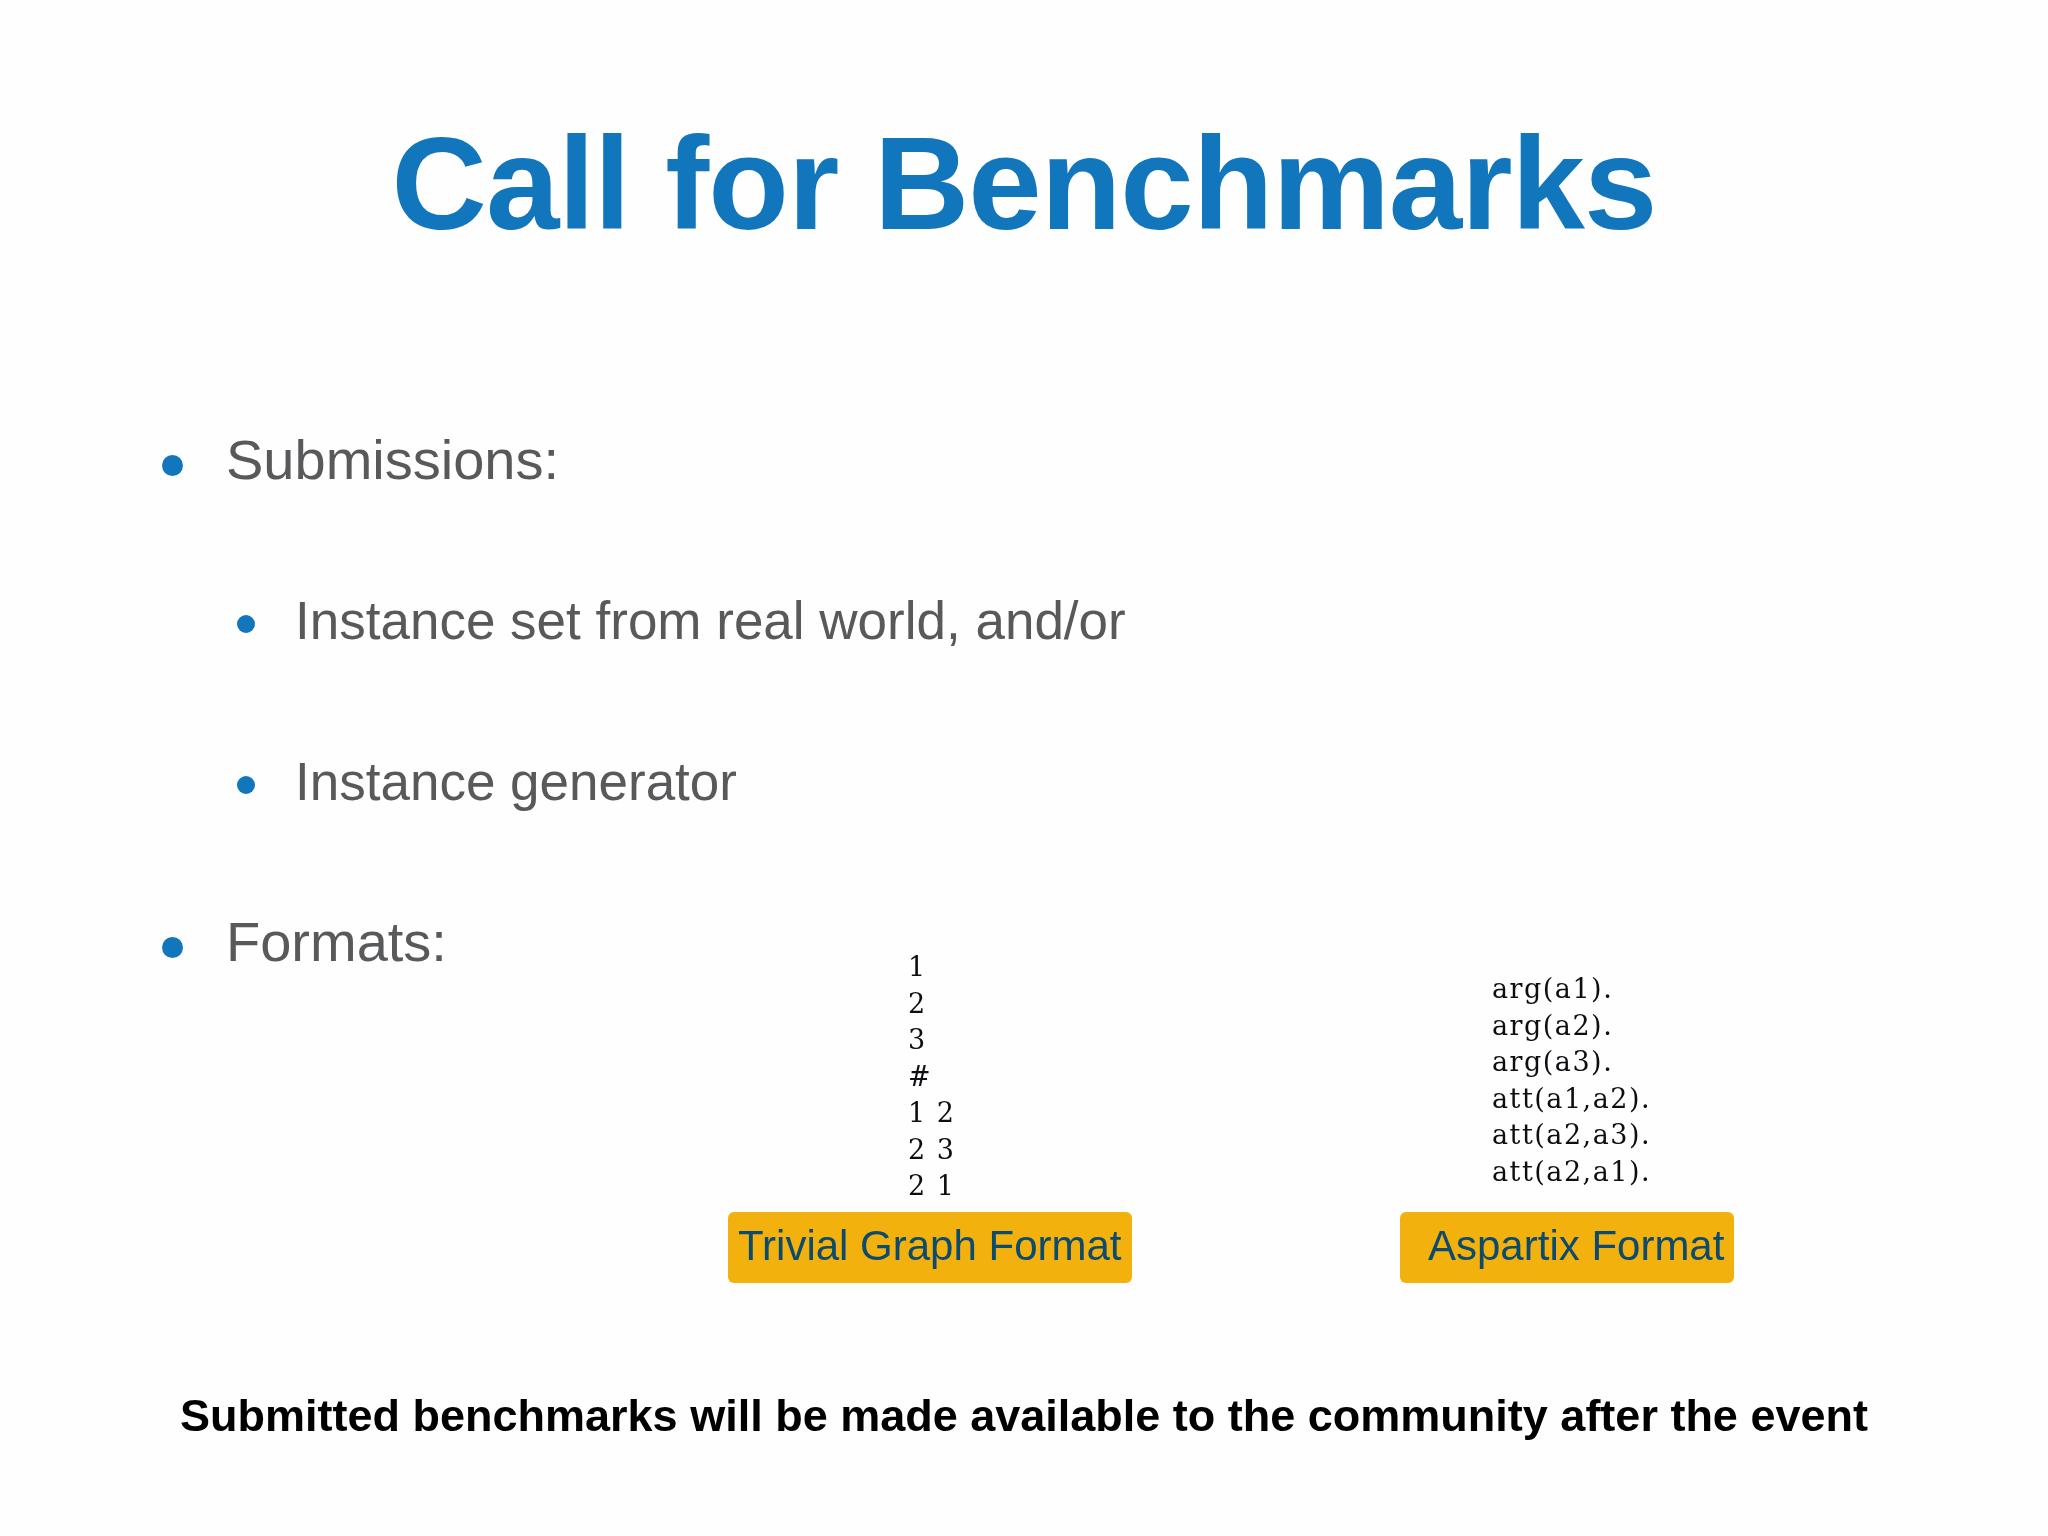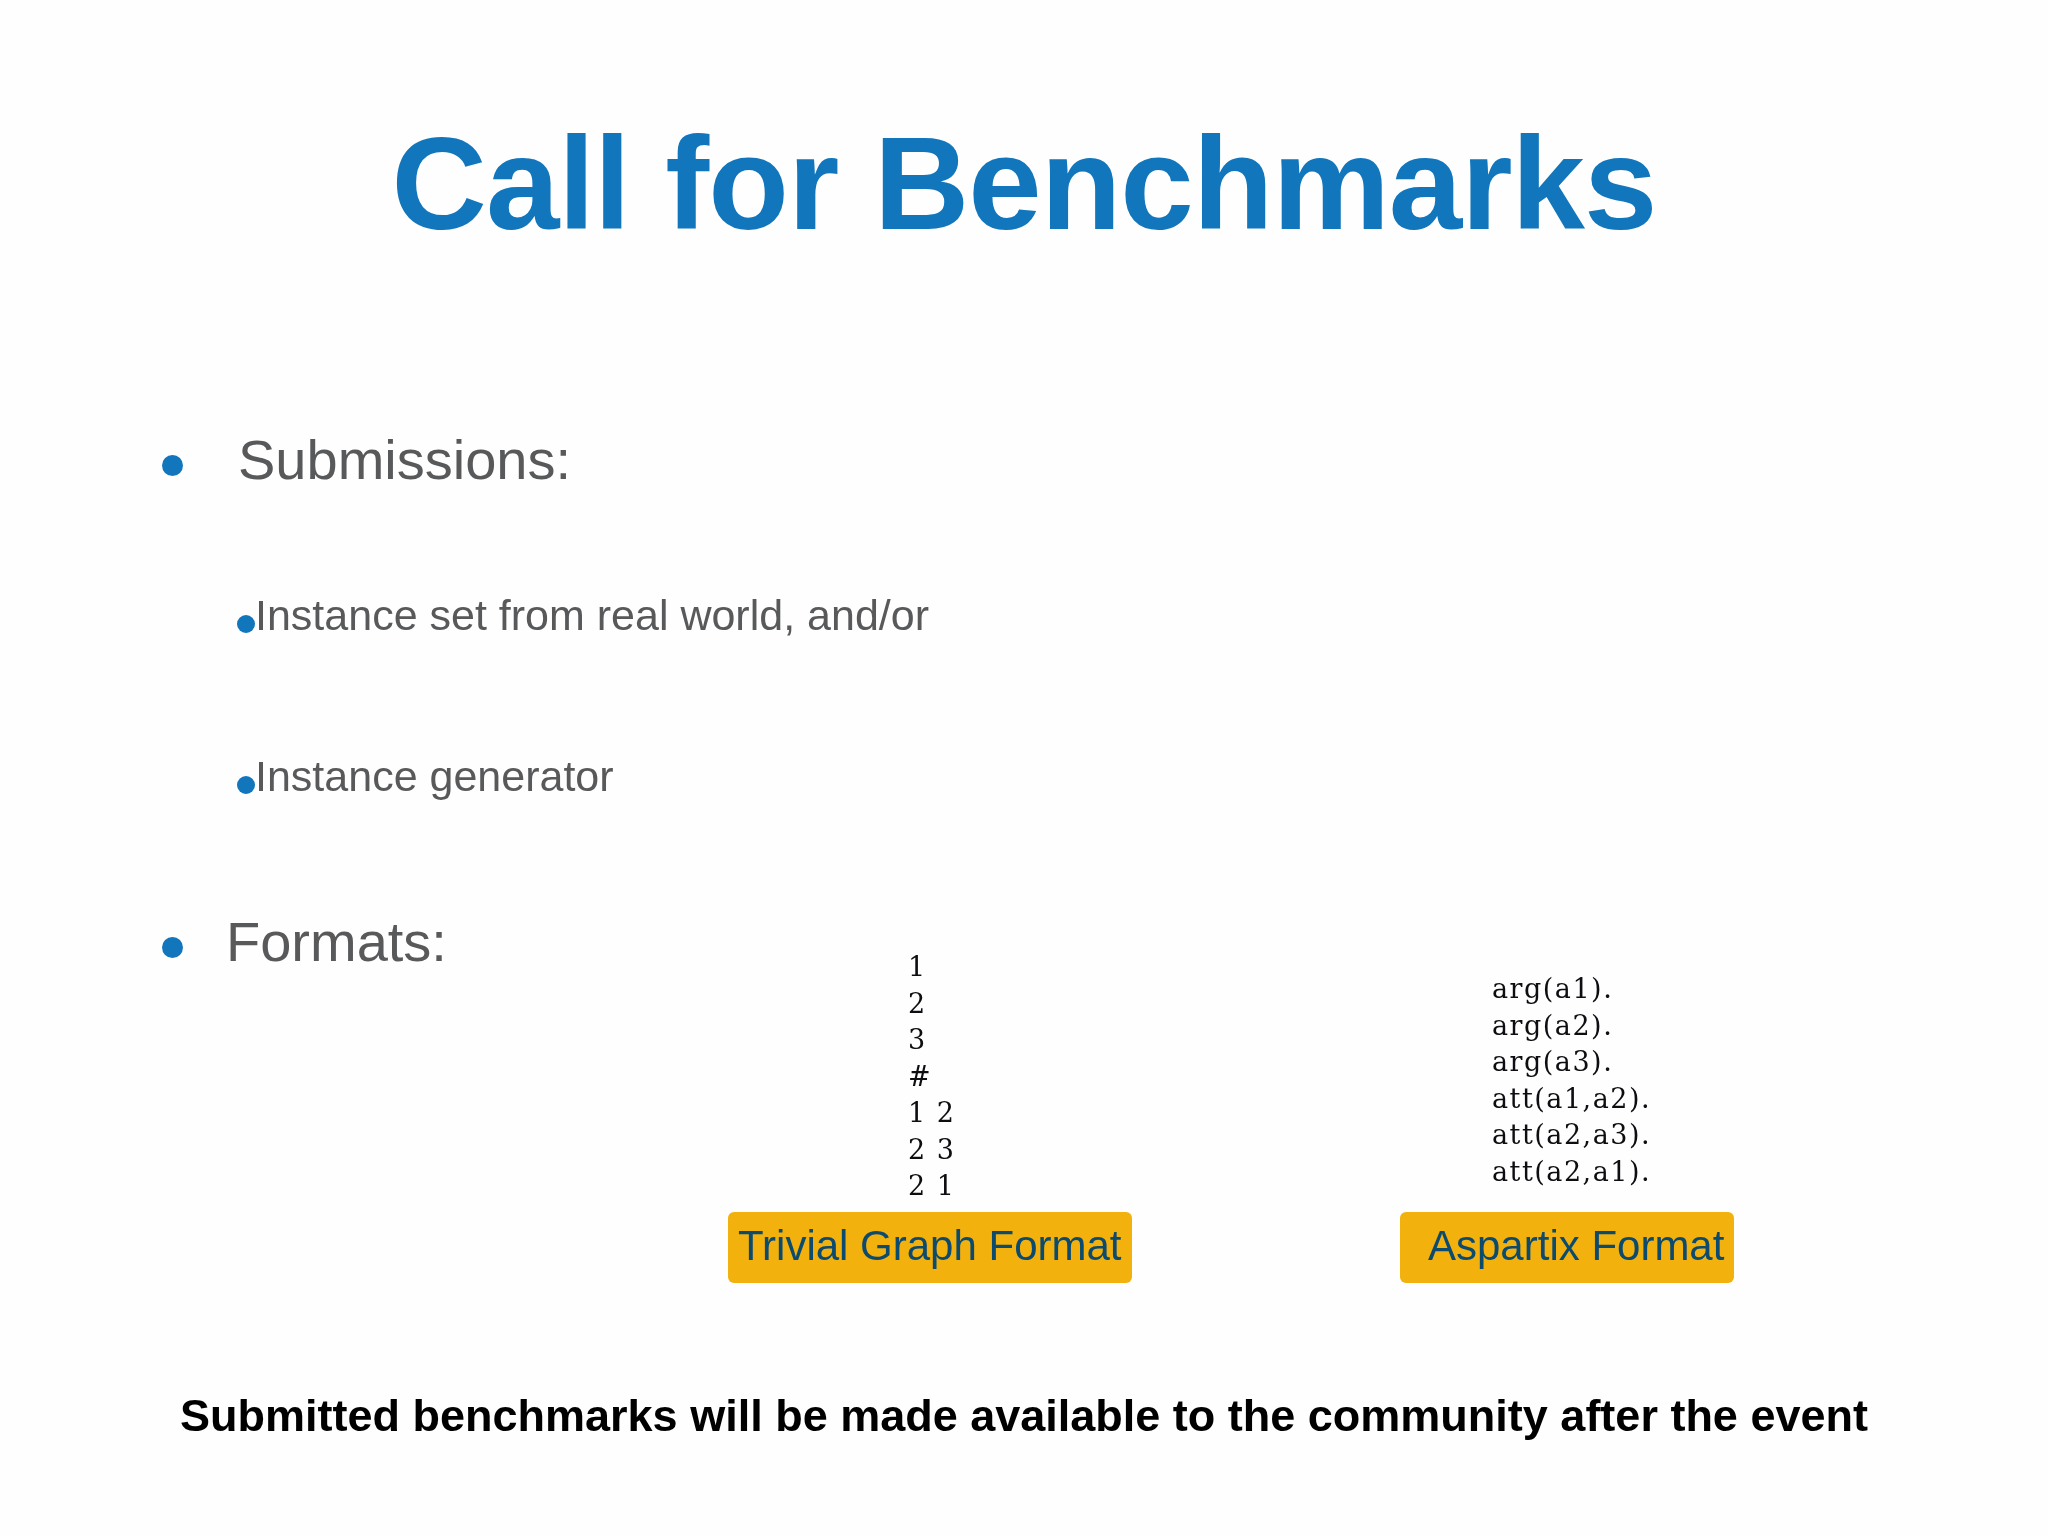--- a/index.html
+++ b/index.html
@@ -67,25 +67,26 @@
     color: #58595B;
     font-weight: normal;
   }
 
   .lvl1 .bullet-text {
     font-size: 56px;
     margin-left: 43px;
     line-height: 1.05;
   }
   .lvl2 .bullet-text {
-    font-size: 43px;
+    font-size: 53px;
+    margin-left: 40px;
     line-height: 1.05;
   }
 
-  #row-submissions { left: 162px; top: 431px; gap: 12px; }
+  #row-submissions { left: 162px; top: 431px; }
   #row-realworld  { left: 237px; top: 593px; }
   #row-generator  { left: 237px; top: 754px; justify-content: center; }
   #row-formats    { left: 162px; top: 913px; }
 
   
   .code-block {
     position: absolute;
     font-family: "DejaVu Serif", "Liberation Serif", serif;
     font-size: 27px;
     line-height: 36.5px;

